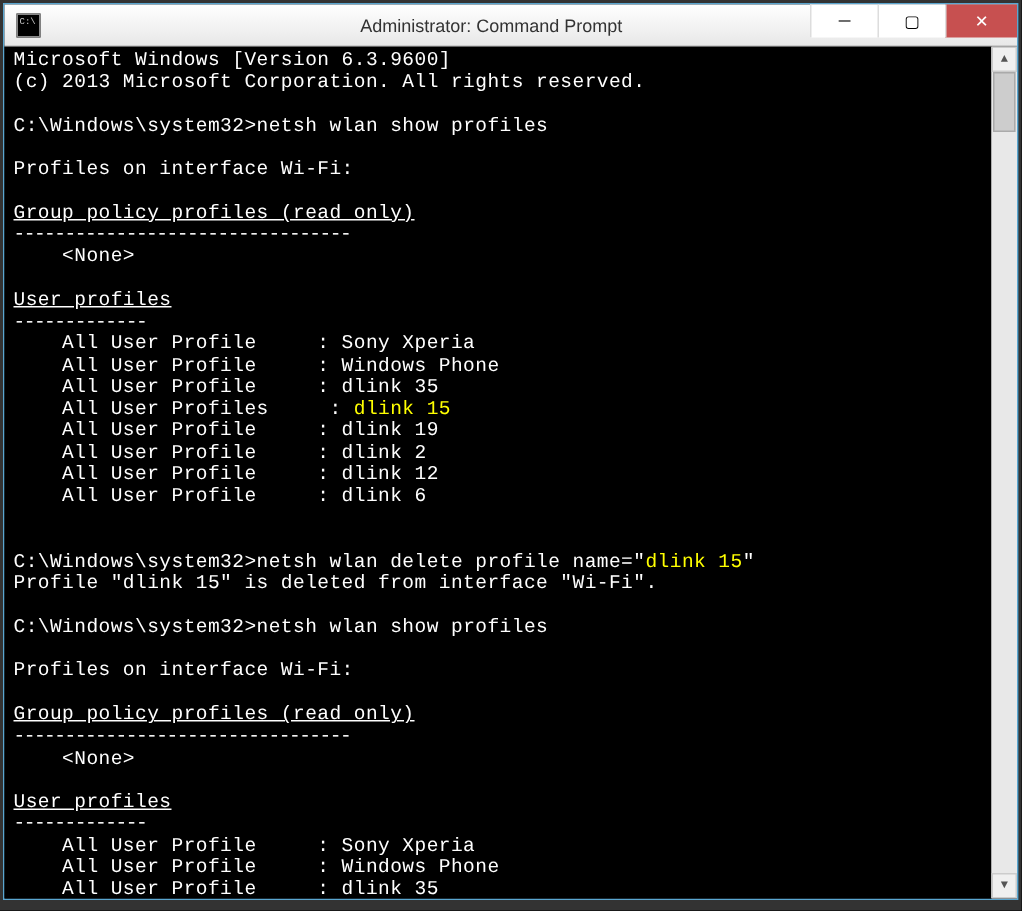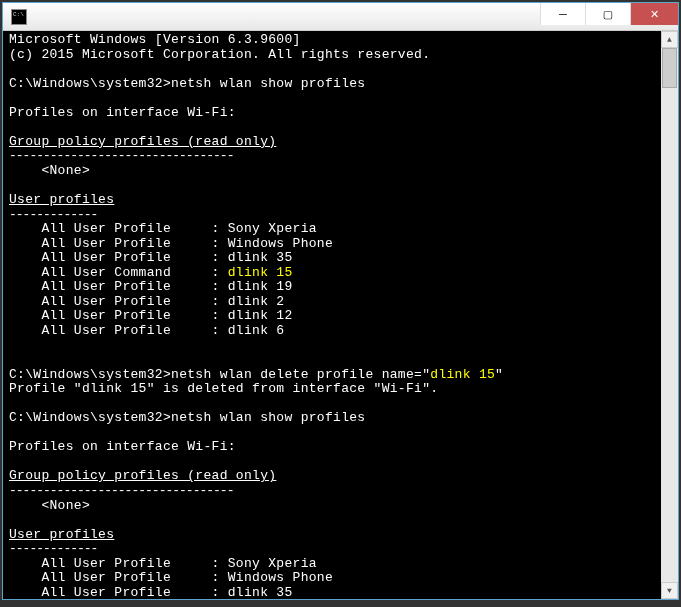--- a/index.html
+++ b/index.html
@@ -124,44 +124,45 @@
     .underline { text-decoration: underline; }
     .hashes { letter-spacing: -1px; }
     .yellow { color: #ffff00; }
   </style>
 </head>
 <body>
 
 <div class="window">
   <div class="titlebar">
     <div class="titlebar-icon"></div>
+    <div class="titlebar-title">Administrator: Command Prompt</div>
     <div class="titlebar-controls">
       <div class="titlebar-btn">─</div>
       <div class="titlebar-btn">▢</div>
       <div class="titlebar-btn close">✕</div>
     </div>
   </div>
   <div class="terminal">
     <div class="terminal-content"><span>Microsoft Windows [Version 6.3.9600]</span>
-<span>(c) 2015 Microsoft Corporation. All rights reserved.</span>
+<span>(c) 2013 Microsoft Corporation. All rights reserved.</span>
 
 <span>C:\Windows\system32&gt;</span><span>netsh wlan show profiles</span>
 
 <span>Profiles on interface Wi-Fi:</span>
 
 <span class="underline">Group policy profiles (read only)</span>
 <span class="hashes">---------------------------------</span>
 <span>    &lt;None&gt;</span>
 
 <span class="underline">User profiles</span>
 <span class="hashes">-------------</span>
 <span>    All User Profile     : Sony Xperia</span>
 <span>    All User Profile     : Windows Phone</span>
 <span>    All User Profile     : dlink 35</span>
-<span>    All User Command     : </span><span class="yellow">dlink 15</span>
+<span>    All User Profiles     : </span><span class="yellow">dlink 15</span>
 <span>    All User Profile     : dlink 19</span>
 <span>    All User Profile     : dlink 2</span>
 <span>    All User Profile     : dlink 12</span>
 <span>    All User Profile     : dlink 6</span>
 
 
 <span>C:\Windows\system32&gt;</span><span>netsh wlan delete profile name="</span><span class="yellow">dlink 15</span><span>"</span>
 <span>Profile "dlink 15" is deleted from interface "Wi-Fi".</span>
 
 <span>C:\Windows\system32&gt;</span><span>netsh wlan show profiles</span>

